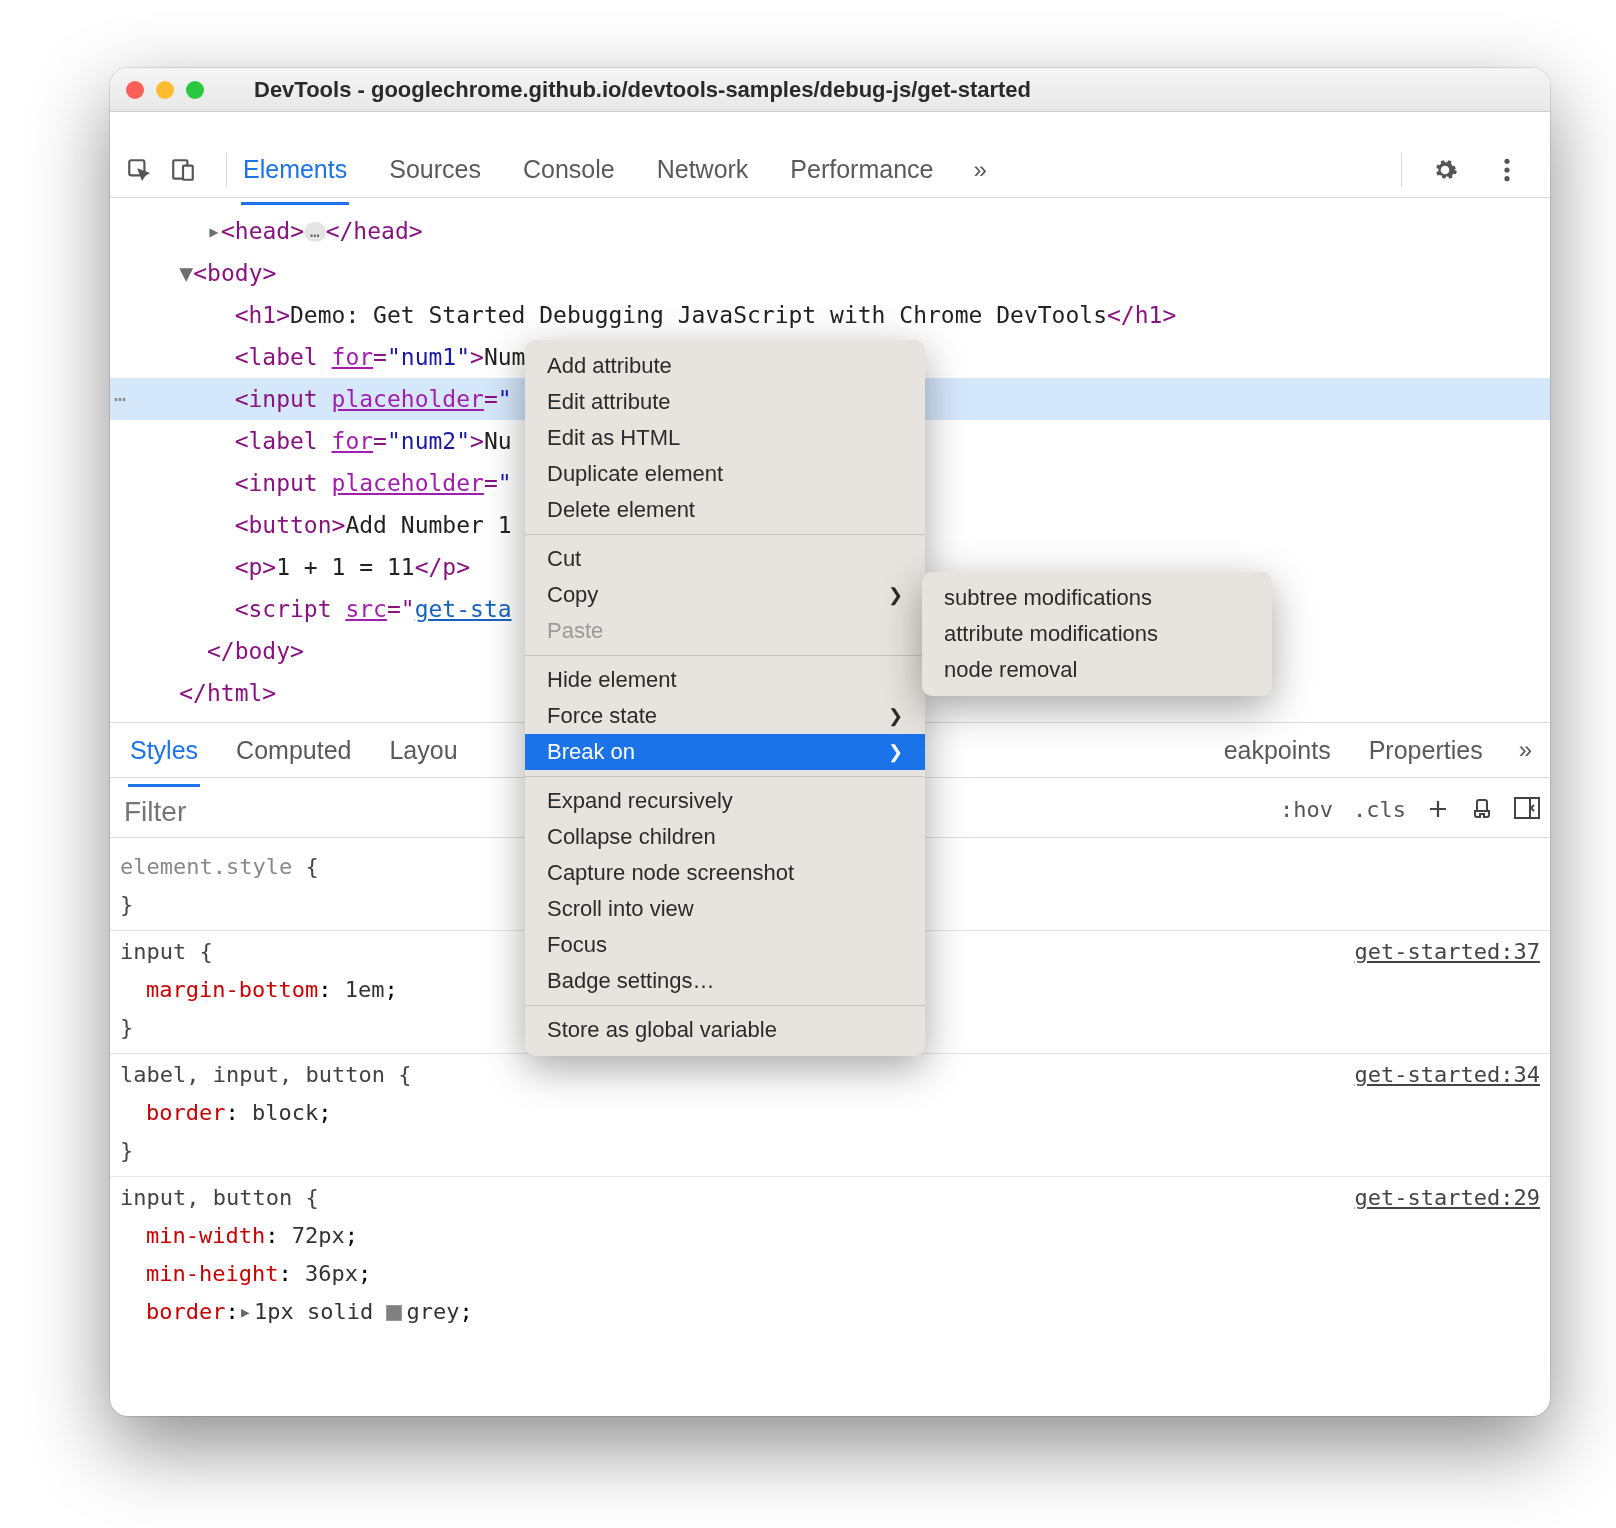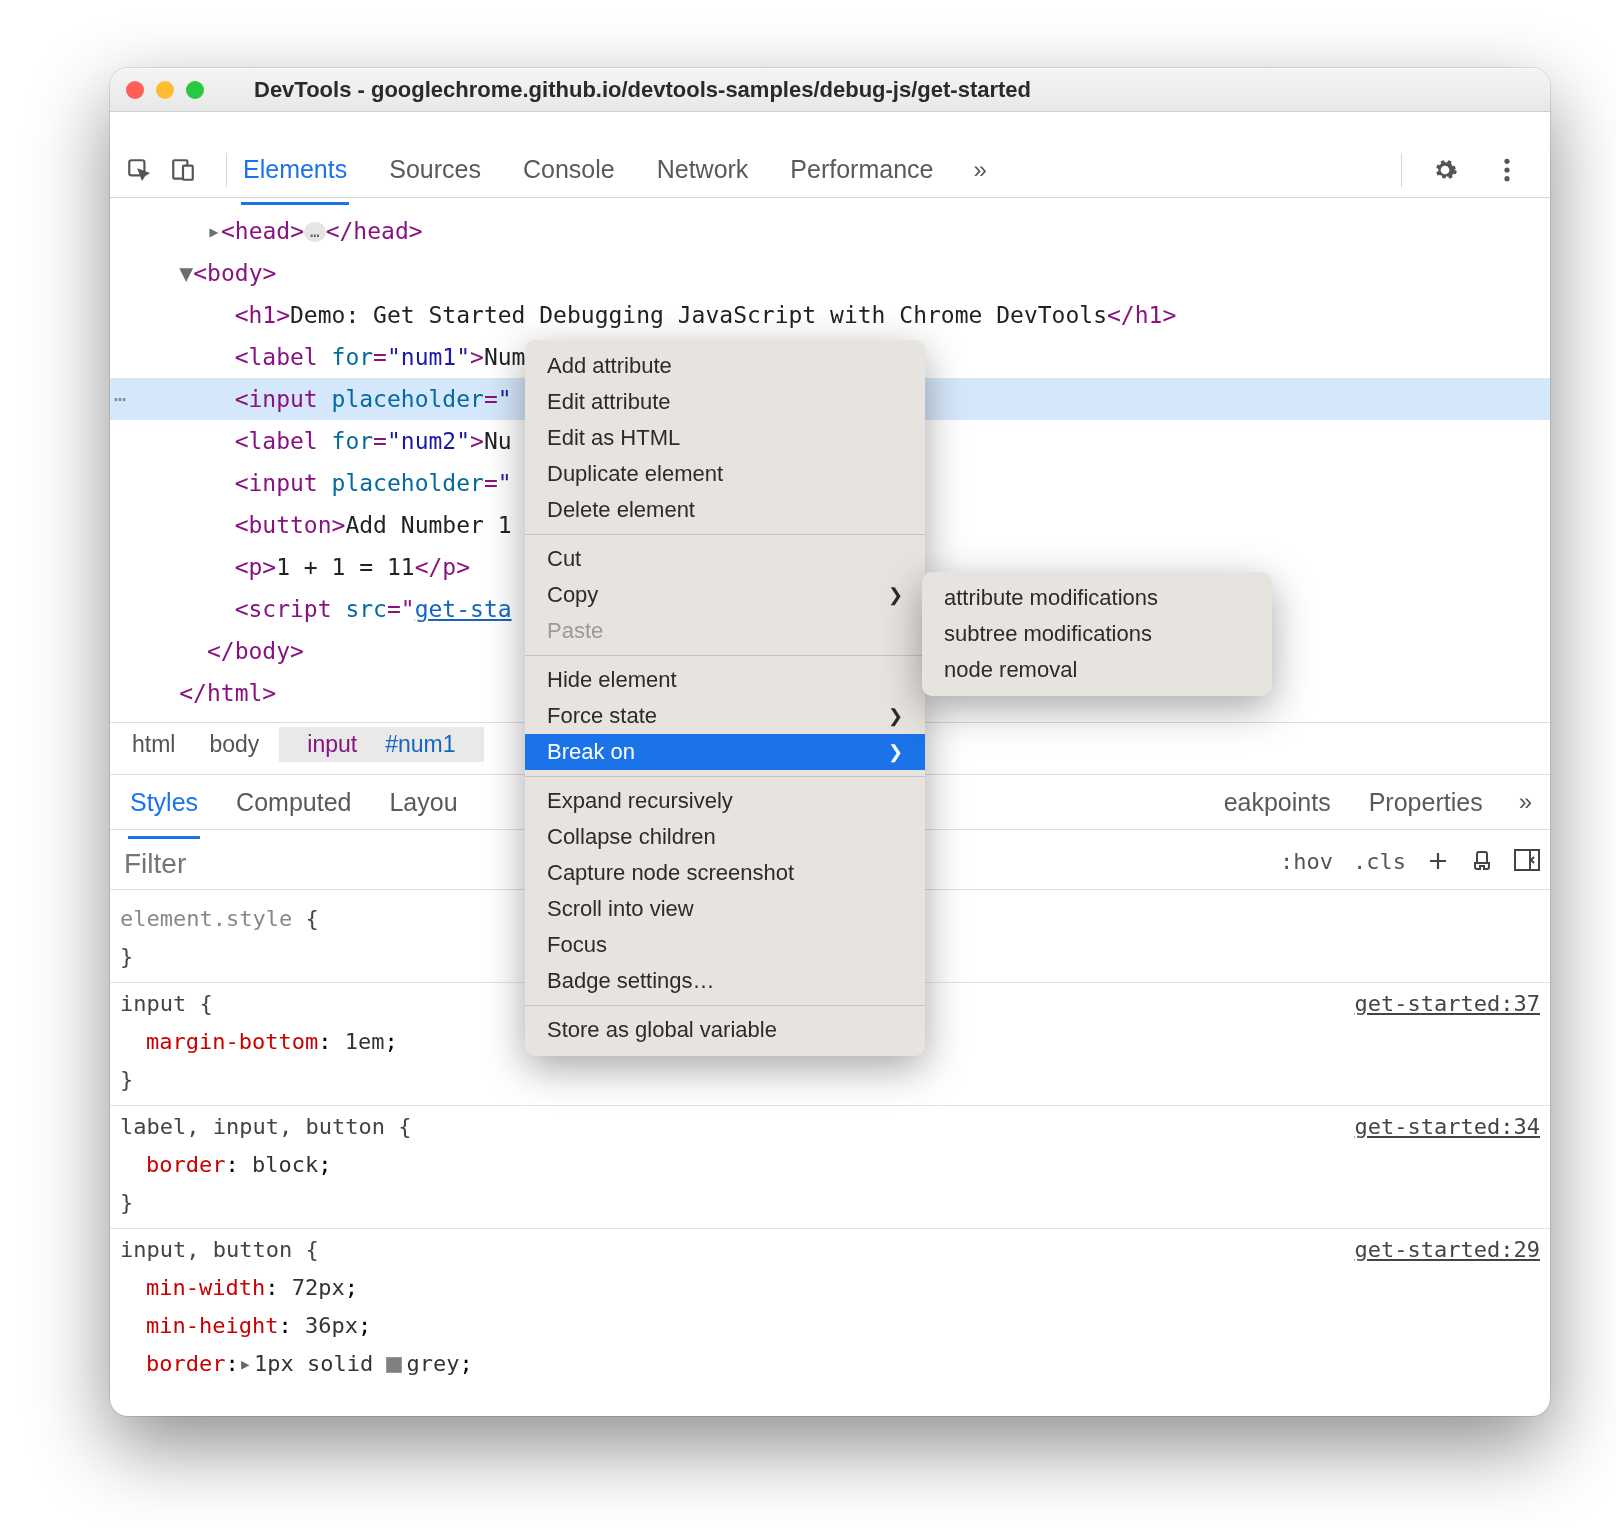--- a/index.html
+++ b/index.html
@@ -65,21 +65,21 @@
     line-height: 42px;
     color:#333;
     overflow:hidden;
     flex-shrink: 0;
     padding-top: 4px;
   }
   .dom-line { white-space: pre; padding-left: 0; position:relative; }
   .dom-line.selected { background:#d5e7fb; }
   .dom-line.selected::before { content:"⋯"; position:absolute; left:4px; color:#888; font-size:20px; }
   .tag { color:#881280; }
-  .attrn { color:#0369a1; }
+  .attrn { color:#a21caf;text-decoration:underline; }
   .attrv { color:#1a1aa6; }
   .text { color:#222; }
   .badge { display:inline-block; border-radius:10px; background:#e5e5e5; color:#666; font-size:16px; padding:0 6px; line-height:20px; vertical-align: 2px; }
   .link { color:#1565c0; text-decoration: underline; }
   .caret { color:#6e6e6e; display:inline-block; width:14px; }
 
   .breadcrumb {
     height: 44px;
     border-top:1px solid #ddd;
     display:flex; align-items:center;
@@ -231,25 +231,20 @@
     <div class="dom-line selected">         <span class="tag">&lt;input </span><span class="attrn">placeholder</span><span class="tag">=</span><span class="attrv">"</span></div>
     <div class="dom-line">         <span class="tag">&lt;label </span><span class="attrn">for</span><span class="tag">=</span><span class="attrv">"num2"</span><span class="tag">&gt;</span><span class="text">Nu</span></div>
     <div class="dom-line">         <span class="tag">&lt;input </span><span class="attrn">placeholder</span><span class="tag">=</span><span class="attrv">"</span></div>
     <div class="dom-line">         <span class="tag">&lt;button&gt;</span><span class="text">Add Number 1</span></div>
     <div class="dom-line">         <span class="tag">&lt;p&gt;</span><span class="text">1 + 1 = 11</span><span class="tag">&lt;/p&gt;</span></div>
     <div class="dom-line">         <span class="tag">&lt;script </span><span class="attrn">src</span><span class="tag">="</span><span class="link">get-sta</span></div>
     <div class="dom-line">       <span class="tag">&lt;/body&gt;</span></div>
     <div class="dom-line">     <span class="tag">&lt;/html&gt;</span></div>
   </div>
 
-  <div class="breadcrumb">
-    <span>html</span>
-    <span>body</span>
-    <span class="sel"><span>input</span><span class="bc-id">#num1</span></span>
-  </div>
 
   <div class="subtabs">
     <div class="tab active">Styles</div>
     <div class="tab">Computed</div>
     <div class="tab">Layou</div>
     <div style="flex:1"></div>
     <div class="tab">eakpoints</div>
     <div class="tab">Properties</div>
     <div class="more-chevron">»</div>
   </div>
@@ -359,16 +354,16 @@
   <div class="item">
       <span>Badge settings…</span>
     </div>
   <hr>
   <div class="item">
       <span>Store as global variable</span>
     </div>
 </div>
 
 <div class="submenu">
+  <div class="item">subtree modifications</div>
   <div class="item">attribute modifications</div>
-  <div class="item">subtree modifications</div>
   <div class="item">node removal</div>
 </div>
 
 </body></html>

